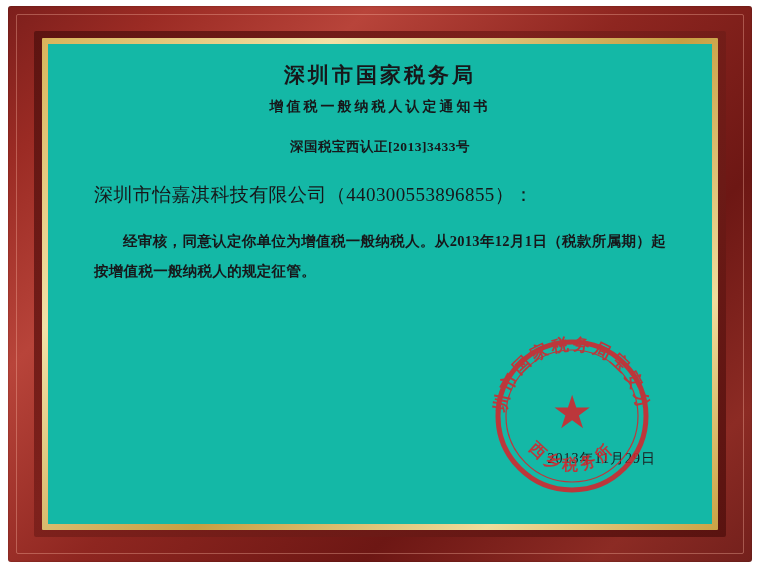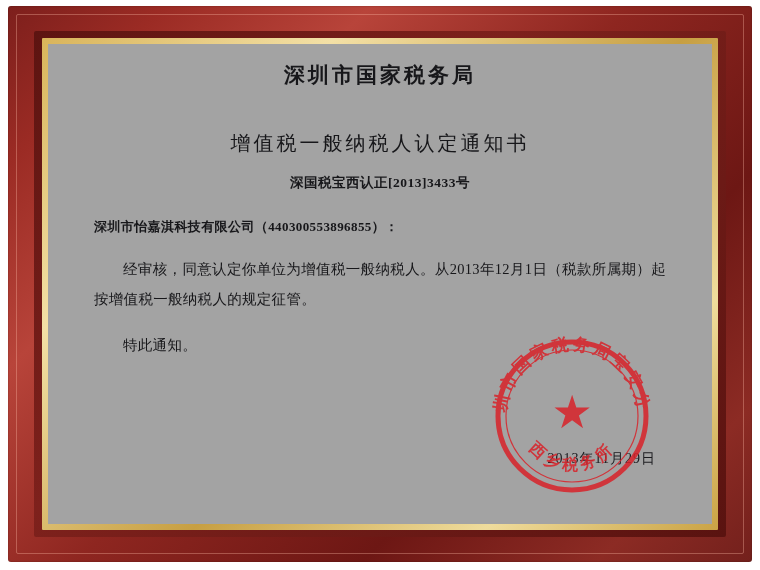--- a/index.html
+++ b/index.html
@@ -69,21 +69,21 @@
     border-radius: 1px;
   }
 
   .paper {
     position: absolute;
     left: 48px;
     top: 44px;
     width: 664px;
     height: 480px;
     box-sizing: border-box;
-    background: #a3a3a3;
+    background: #14b8a6;
     overflow: hidden;
   }
 
   
   .doc-body {
     position: relative;
     width: 100%;
     height: 100%;
     color: #17171a;
   }
@@ -92,48 +92,47 @@
     text-align: center;
     padding-top: 16px;
   }
   .title-line-1 {
     font-size: 21px;
     font-weight: bold;
     letter-spacing: 3px;
     line-height: 30px;
   }
   .title-line-2 {
-    font-size: 20px;
-    font-weight: normal;
+    font-size: 14px;
+    font-weight: bold;
     letter-spacing: 3px;
     line-height: 34px;
-    margin-top: 36px;
   }
   .doc-number {
     text-align: center;
     font-size: 13.5px;
     margin-top: 14px;
     letter-spacing: 0.5px;
     font-weight: bold;
   }
 
   .recipient {
     margin: 26px 0 0 46px;
-    font-size: 13px;
+    font-size: 19px;
     letter-spacing: 0.4px;
-    font-weight: bold;
   }
 
   .para {
     margin: 18px 46px 0 46px;
     font-size: 14.5px;
     line-height: 30px;
     text-indent: 2em;
     text-align: justify;
     letter-spacing: 0.3px;
+    font-weight: bold;
   }
   .para-closing {
     margin: 22px 46px 0 46px;
     font-size: 14.5px;
     text-indent: 2em;
     letter-spacing: 0.3px;
   }
 
   .date-line {
     position: absolute;
@@ -171,21 +170,20 @@
         <div class="title-line-1">深圳市国家税务局</div>
         <div class="title-line-2">增值税一般纳税人认定通知书</div>
       </div>
 
       <div class="doc-number">深国税宝西认正[2013]3433号</div>
 
       <div class="recipient">深圳市怡嘉淇科技有限公司（440300553896855）：</div>
 
       <div class="para">经审核，同意认定你单位为增值税一般纳税人。从2013年12月1日（税款所属期）起按增值税一般纳税人的规定征管。</div>
 
-      <div class="para-closing">特此通知。</div>
 
       <div class="date-line">2013年11月29日</div>
 
       <div class="seal">
         <svg width="192" height="192" viewBox="0 0 192 192" xmlns="http://www.w3.org/2000/svg">
           <defs>
             <path id="sealTopArc" d="M 30,96 A 66,66 0 0 1 162,96"></path>
             <path id="sealBottomArc" d="M 42,96 A 54,54 0 0 0 150,96"></path>
           </defs>
           <g opacity="0.86">

